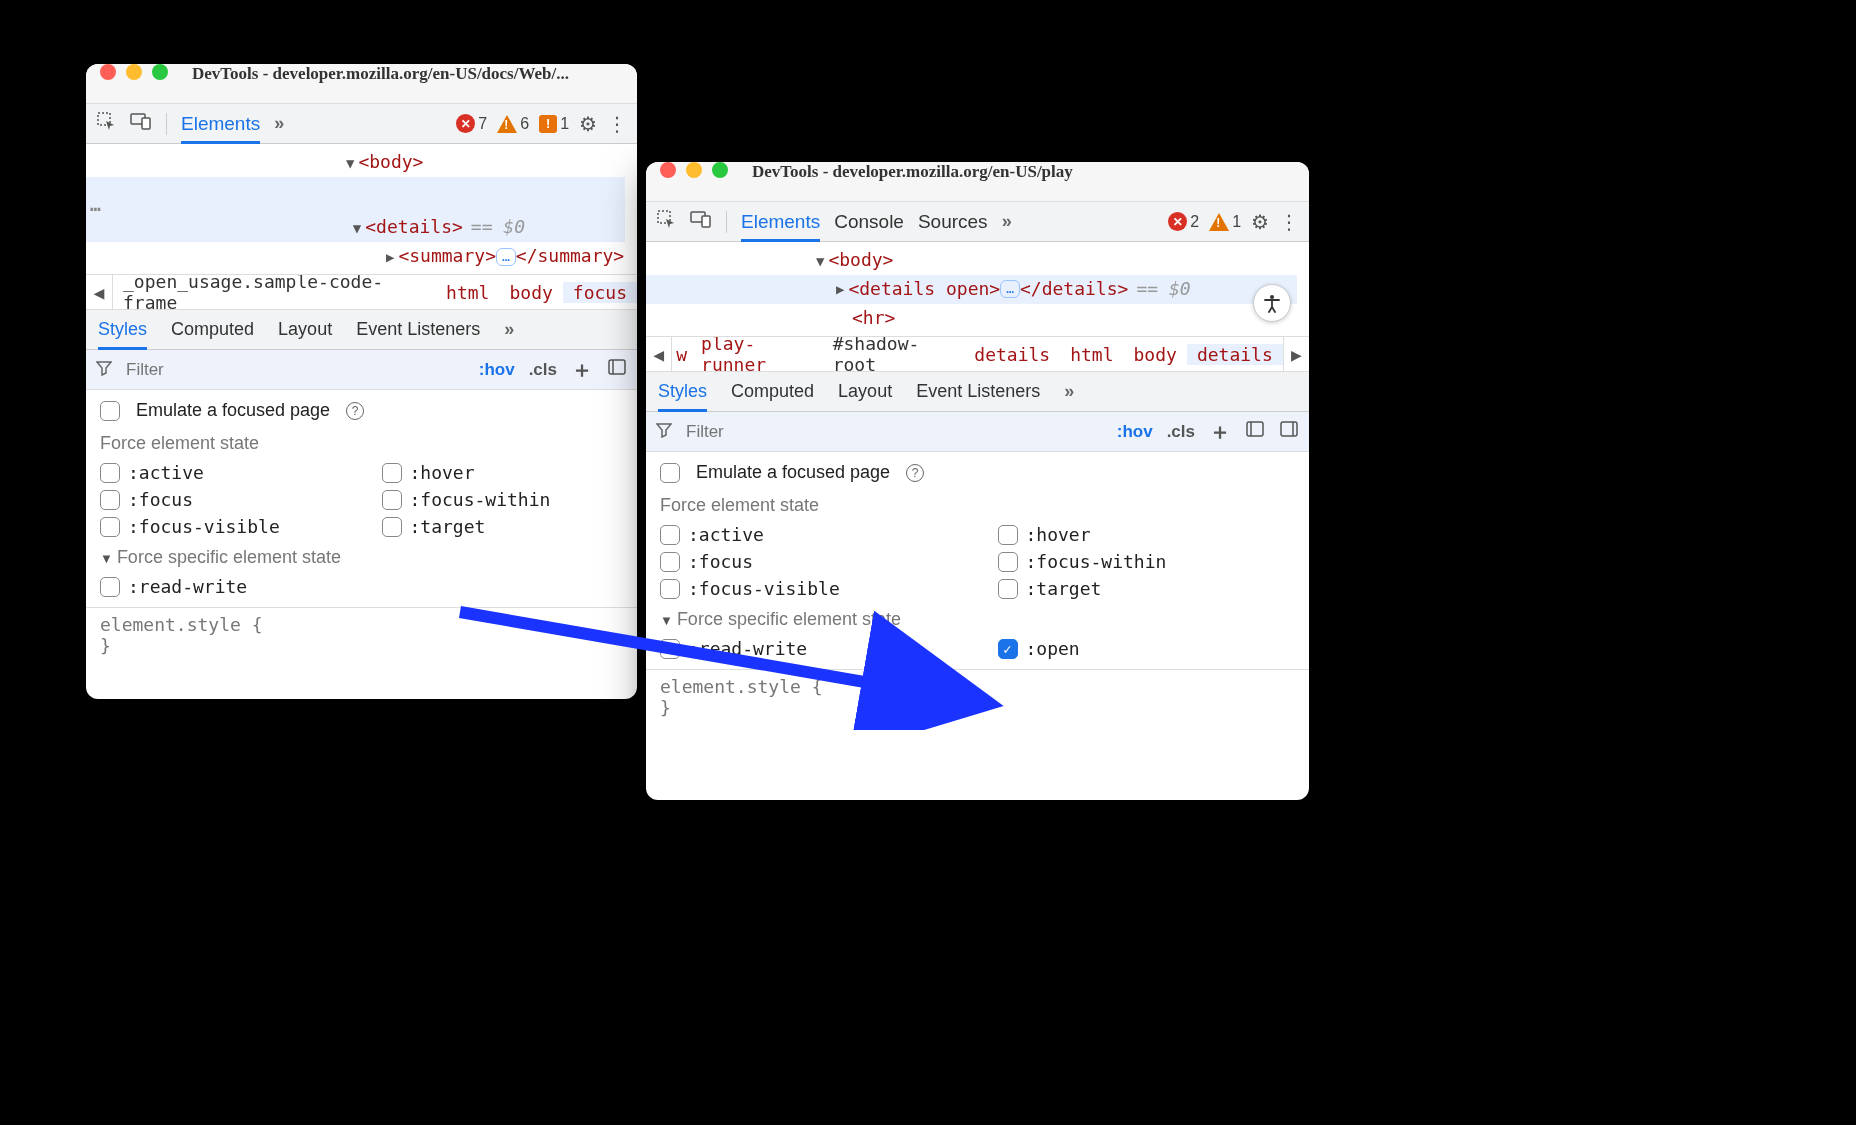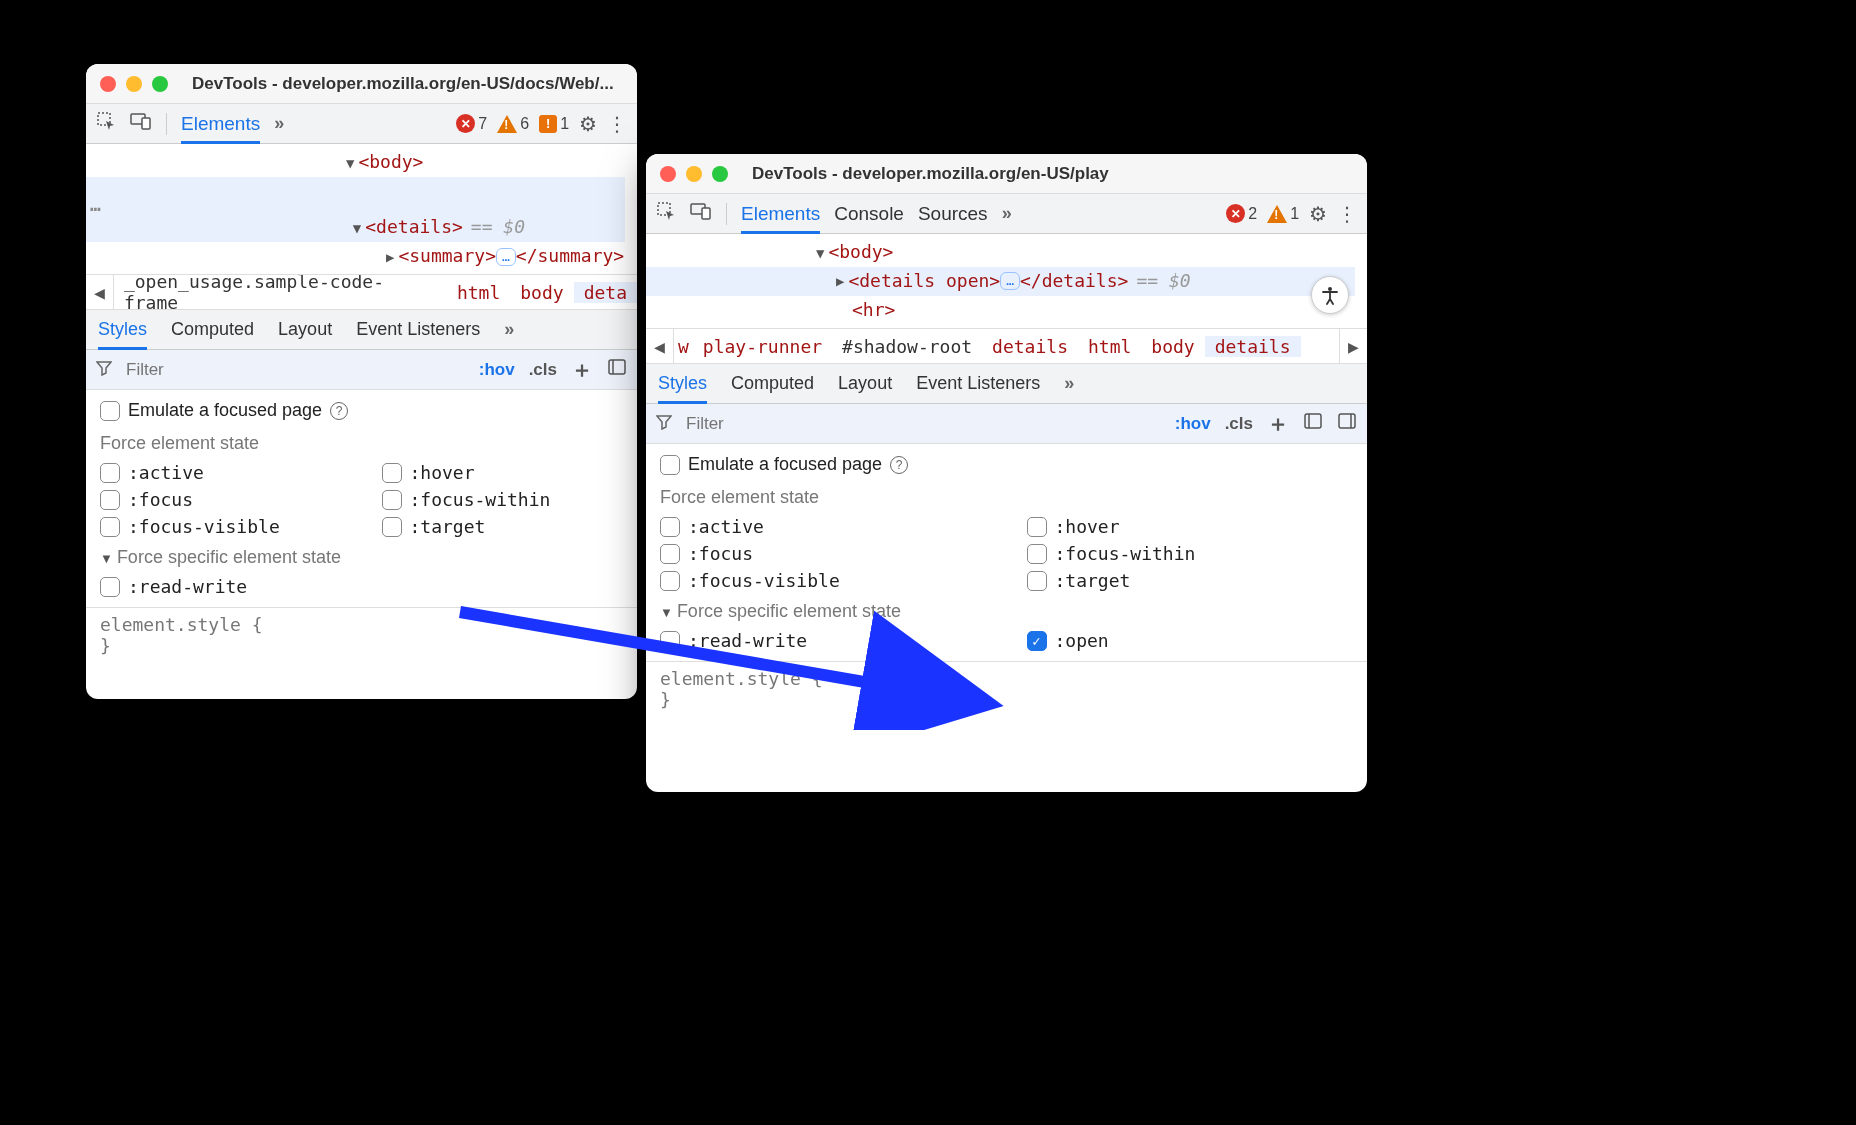--- a/index.html
+++ b/index.html
@@ -17,24 +17,24 @@
     background: #fff;
     border-radius: 12px;
     box-shadow: 0 10px 40px rgba(0,0,0,0.5);
     overflow: hidden;
   }
 
   .titlebar {
     height: 40px;
     background: #f6f6f6;
     display: flex;
-    align-items: center;
     padding: 0 14px;
     gap: 10px;
     border-bottom: 1px solid #ddd;
+    font-family: Liberation Serif, serif;
   }
   .traffic-lights { display: flex; gap: 10px; }
   .tl { width: 16px; height: 16px; border-radius: 50%; }
   .tl-red { background: #ff5f57; }
   .tl-yellow { background: #febc2e; }
   .tl-green { background: #28c840; }
   .titlebar-title {
     font-size: 17px;
     font-weight: 600;
     color: #333;
@@ -204,21 +204,21 @@
   }
   .hov { color: #1a73e8; }
 
   .states-pane {
     padding: 10px 14px;
     font-size: 18px;
     color: #222;
     font-family: ui-monospace, Menlo, monospace;
   }
   .states-header {
-    display: flex; align-items: center; gap: 8px;
+    display: flex; align-items: center; gap: 16px;
     margin-bottom: 12px;
     font-family: -apple-system, sans-serif;
     text-align: center;
   }
   .help-circle {
     width: 18px; height: 18px; border: 1.5px solid #666; border-radius: 50%;
     display: inline-flex; align-items: center; justify-content: center;
     font-size: 12px; color: #666;
   }
   .states-section-title { color: #777; font-family: -apple-system, sans-serif; margin: 8px 0;}
@@ -319,21 +319,21 @@
       <span style="padding-left:244px;margin-top:36px;"><span class="tri">▼</span><span class="tag">&lt;details&gt;</span><span class="eq0">== $0</span></span>
     </div>
     <div class="dom-line" style="padding-left:300px;"><span class="tri">▶</span><span class="tag">&lt;summary&gt;</span><span class="pill">…</span><span class="tag">&lt;/summary&gt;</span></div>
   </div>
 
   <div class="breadcrumb">
     <div class="bc-nav">◀</div>
     <span class="bc-item bc-item-text">_open_usage.sample-code-frame</span>
     <span class="bc-item">html</span>
     <span class="bc-item">body</span>
-    <span class="bc-item bc-item-active">deta</span>
+    <span class="bc-item bc-item-active">focus</span>
   </div>
 
   <div class="subtabs">
     <span class="subtab subtab-active">Styles</span>
     <span class="subtab">Computed</span>
     <span class="subtab">Layout</span>
     <span class="subtab">Event Listeners</span>
     <span class="chevrons">»</span>
   </div>
 
@@ -398,21 +398,21 @@
         </div>
     </div>
     <div class="hr"></div>
     <div class="style-rule" style="padding:0;">
       <div>element.style {</div>
       <div>}</div>
     </div>
   </div>
 </div>
 
-<div class="window" style="left:646px; top:154px; width:721px; height:638px;">
+<div class="window" style="left:646px; top:162px; width:663px; height:638px;">
 
   <div class="titlebar">
     <div class="traffic-lights">
       <div class="tl tl-red"></div>
       <div class="tl tl-yellow"></div>
       <div class="tl tl-green"></div>
     </div>
     <div class="titlebar-title">DevTools - developer.mozilla.org/en-US/play</div>
   </div>
 

